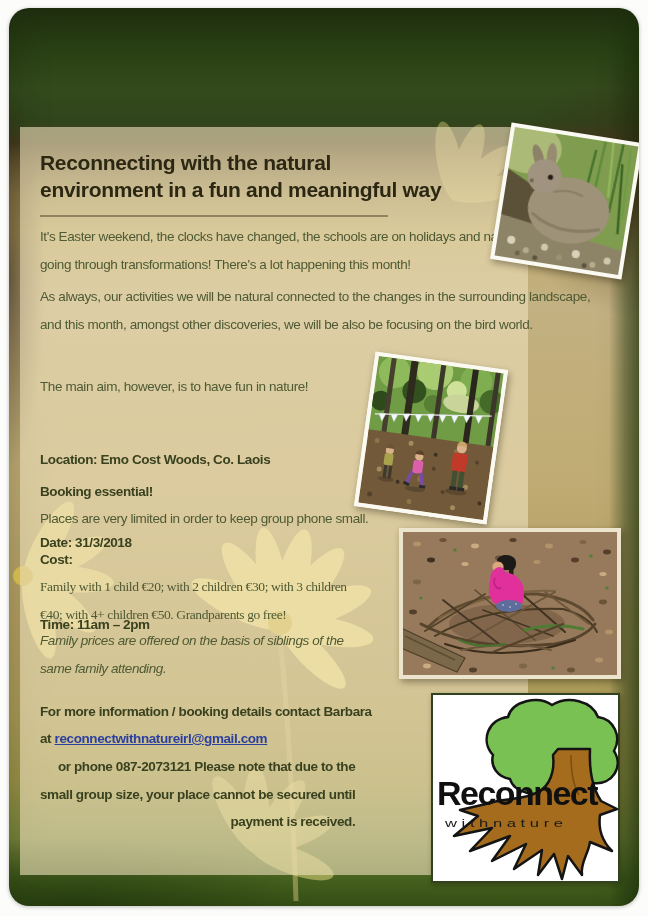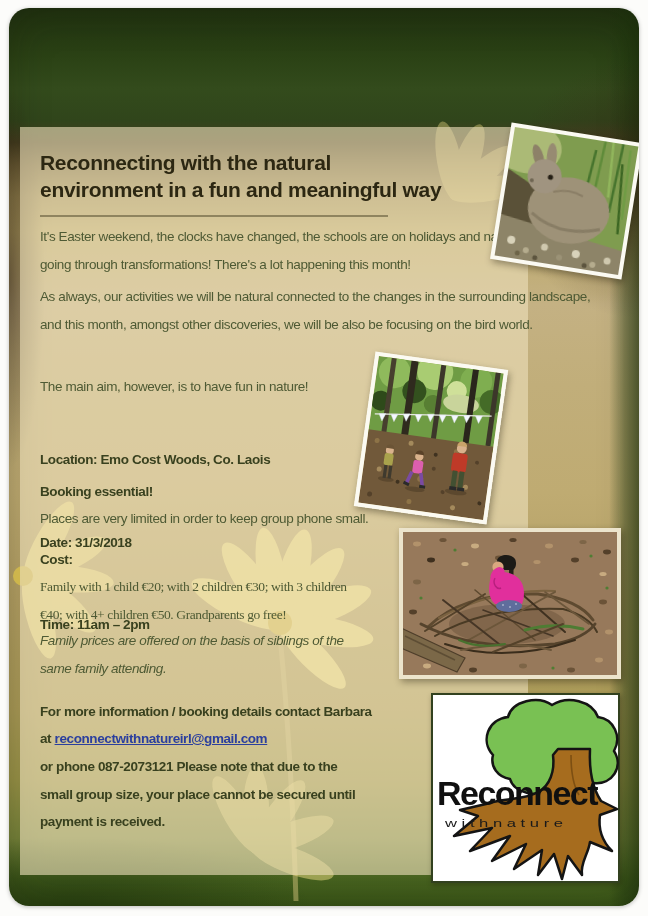--- a/index.html
+++ b/index.html
@@ -130,21 +130,21 @@
 
       <div class="txt bold" style="top:419px; left:20px;">Cost:</div>
       <div class="txt" style="top:446px; left:20px;font-family:Liberation Serif, serif;">Family with 1 child €20; with 2 children €30; with 3 children
 €40; with 4+ children €50. Grandparents go free!</div>
 
       <div class="txt" style="top:500px; left:20px;font-style:italic;">Family prices are offered on the basis of siblings of the
 same family attending.</div>
 
       <div class="txt bold" style="top:571px; left:20px;">For more information / booking details contact Barbara</div>
       <div class="txt bold" style="top:598px; left:20px;"><span>at </span><a class="email" href="#">reconnectwithnatureirl@gmail.com</a></div>
-      <div class="txt bold" style="top:626px; left:20px;">or phone 087-2073121 Please note that due to the
+      <div class="txt bold" style="top:626px; left:20px;text-align:right;">or phone 087-2073121 Please note that due to the
 small group size, your place cannot be secured until
 payment is received.</div>
     </div>
 
     <div class="photo ph-rabbit">
       <svg width="125" height="130" viewBox="0 0 125 130">
         <rect width="125" height="130" fill="#7f9c4f"></rect>
         <ellipse cx="16" cy="18" rx="34" ry="26" fill="#b7c27f" opacity=".8"></ellipse>
         <g stroke-width="2.5" opacity=".9">
           <path d="M92,0 L88,60" stroke="#5c8a38" fill="none"></path>

